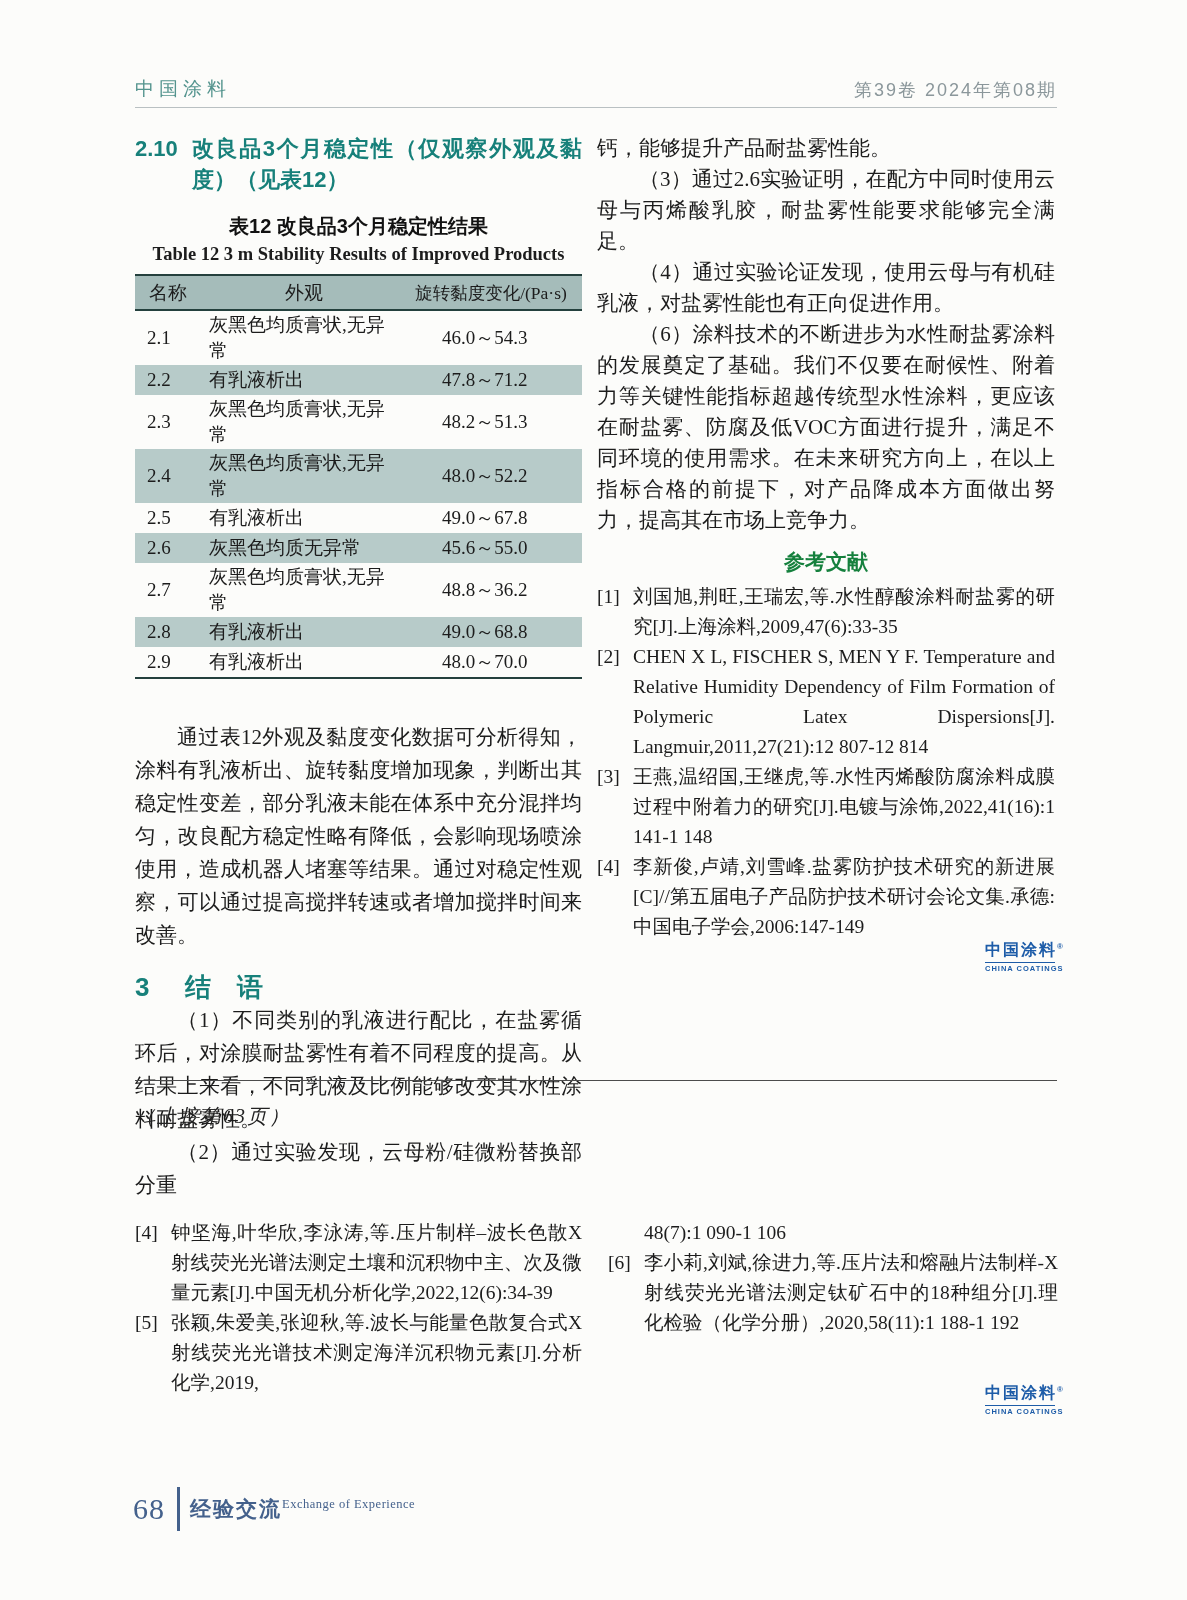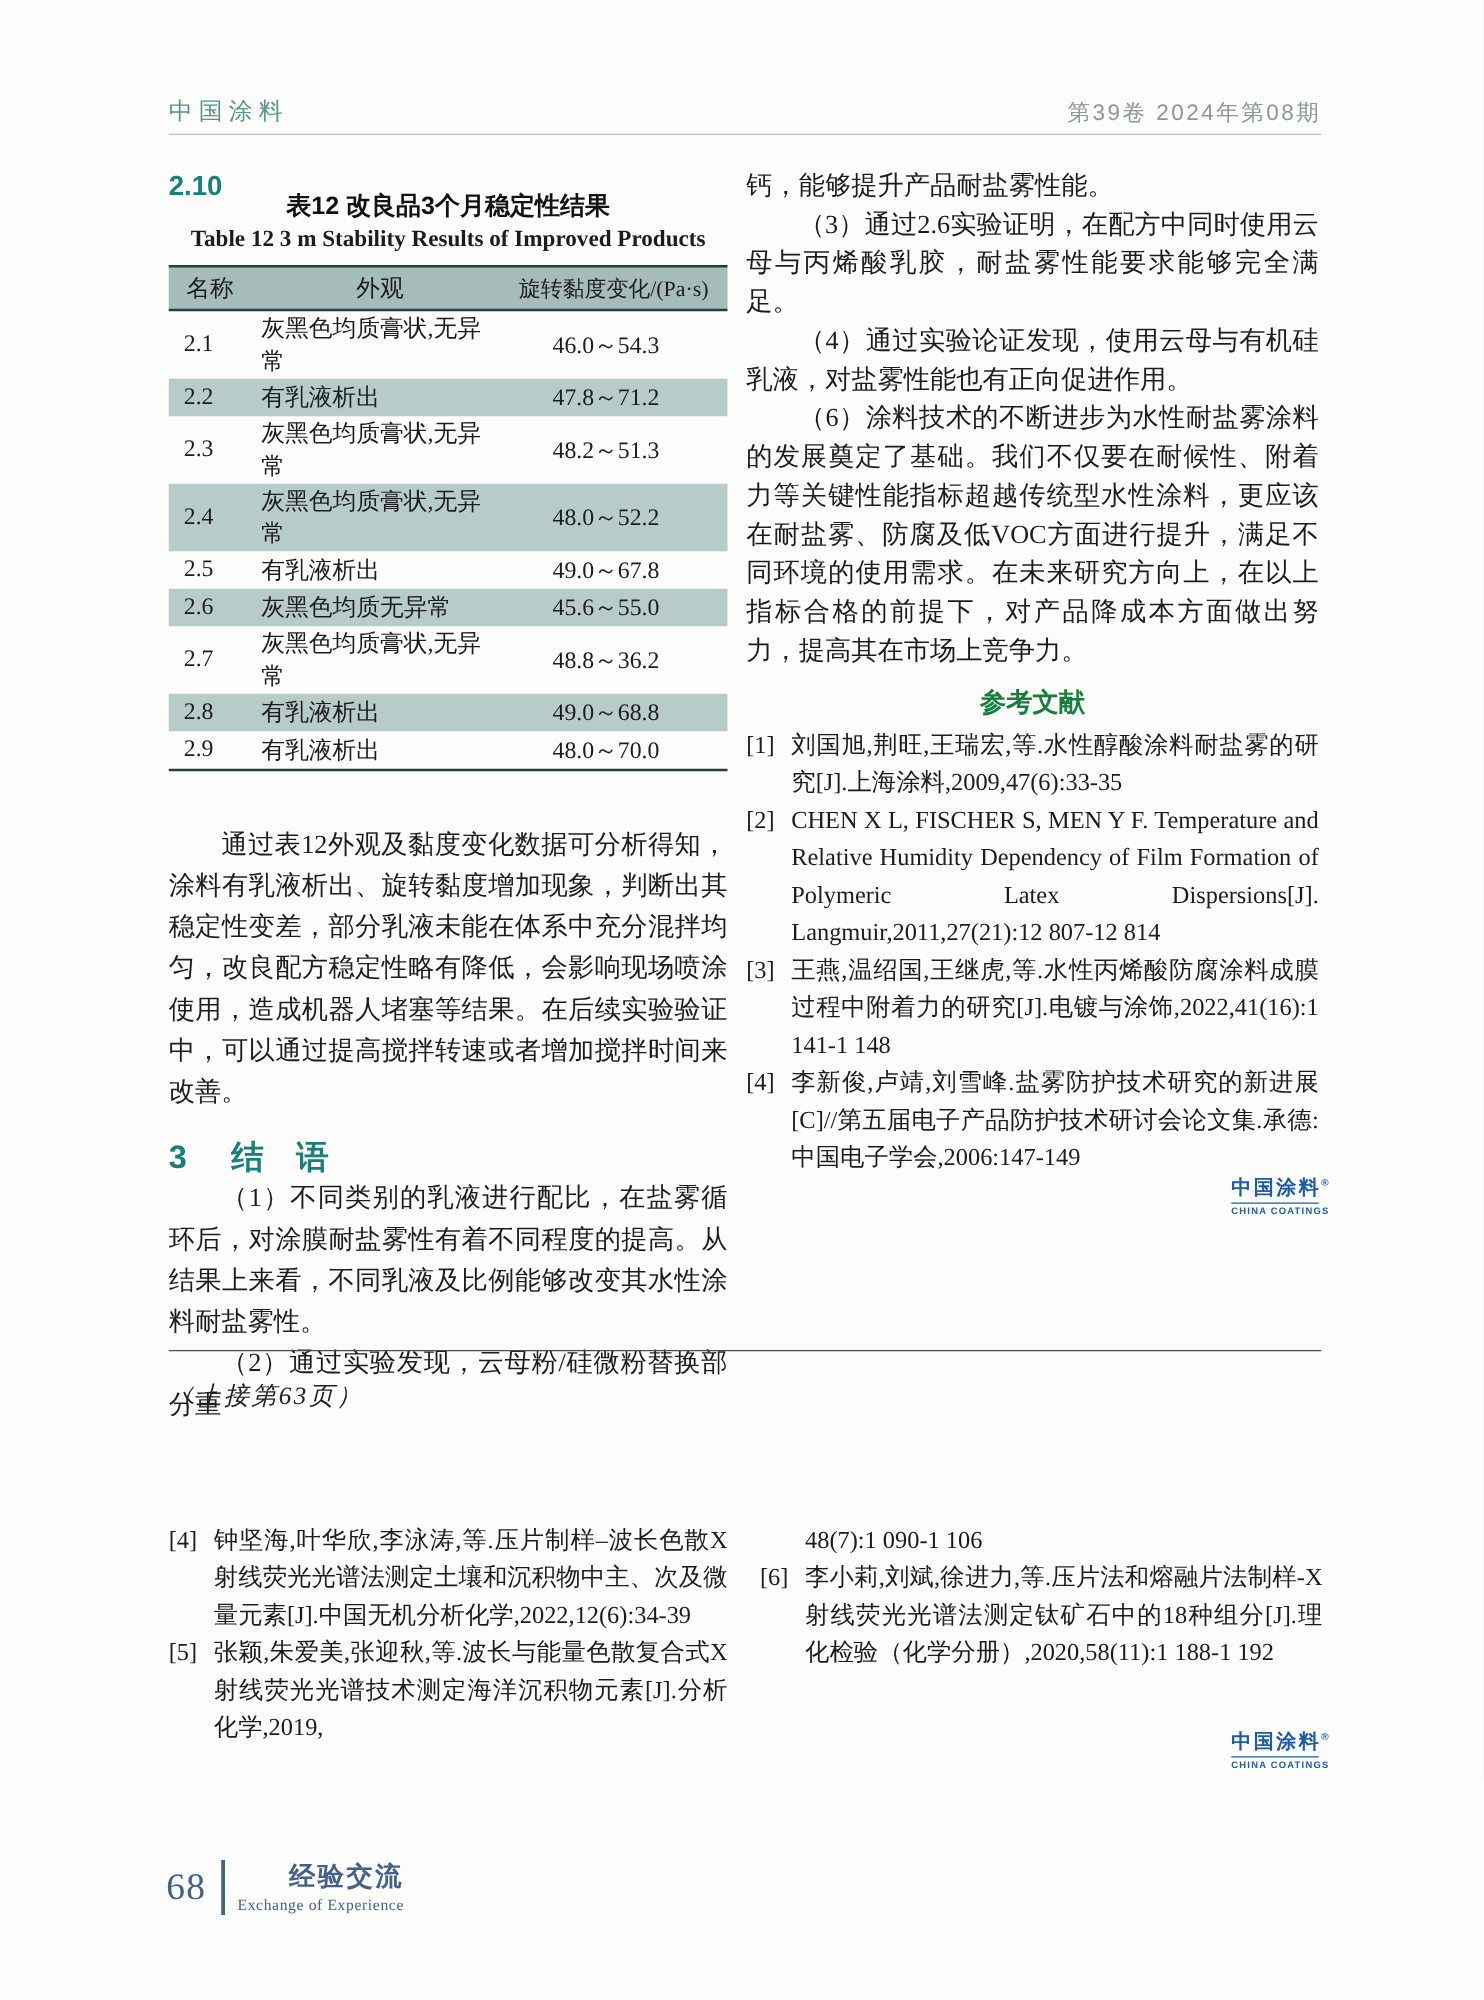--- a/index.html
+++ b/index.html
@@ -64,37 +64,38 @@
   .divider{position:absolute;left:135px;right:130px;top:1080px;border-top:1.5px solid #4c4c4c;}
   .continued-note{position:absolute;left:135px;top:1103px;font-size:20px;font-style:italic;
                   letter-spacing:2px;color:#222;}
   .bottom-left{position:absolute;left:135px;top:1212px;width:447px;}
   .bottom-right{position:absolute;left:608px;top:1212px;width:450px;}
 
   
   .page-footer{position:absolute;left:133px;top:1487px;display:flex;align-items:center;color:var(--footer-blue);}
   .page-num{font-size:30px;letter-spacing:1px;}
   .footer-bar{width:3px;height:44px;background:var(--footer-blue);margin:0 10px 0 12px;}
-  .footer-col{display:flex;flex-direction:column;justify-content:center;text-align:right;}
+  .footer-col{display:flex;flex-direction:row;justify-content:center;text-align:right;}
   .footer-cn{font-family:"Liberation Sans",sans-serif;font-weight:bold;font-size:21px;letter-spacing:2px;}
   .footer-en{font-size:12.5px;margin-top:2px;letter-spacing:0.5px;}
 </style>
 </head>
 <body>
 
 <div class="page">
 
   <header class="page-header">
     <span class="journal-name">中国涂料</span>
     <span class="volume-issue">第39卷  2024年第08期</span>
   </header>
 
   <section class="col left-col">
     <h2 class="sec-heading">
       <span class="sec-num">2.10</span>
+      <span class="sec-title">改良品3个月稳定性（仅观察外观及黏度）（见表12）</span>
     </h2>
 
     <div class="tbl-caption-cn">表12  改良品3个月稳定性结果</div>
     <div class="tbl-caption-en">Table 12  3 m Stability Results of Improved Products</div>
 
     <table class="data-table">
       <thead>
         <tr id="tbl-head-row">
             <th>名称</th>
             <th>外观</th>
@@ -143,21 +144,21 @@
             <td>49.0～68.8</td>
           </tr>
           <tr>
             <td>2.9</td>
             <td>有乳液析出</td>
             <td>48.0～70.0</td>
           </tr>
         </tbody>
     </table>
 
-    <p class="body-par indent analysis">通过表12外观及黏度变化数据可分析得知，涂料有乳液析出、旋转黏度增加现象，判断出其稳定性变差，部分乳液未能在体系中充分混拌均匀，改良配方稳定性略有降低，会影响现场喷涂使用，造成机器人堵塞等结果。在后续实验验证中，可以通过提高搅拌转速或者增加搅拌时间来改善。</p>
+    <p class="body-par indent analysis">通过表12外观及黏度变化数据可分析得知，涂料有乳液析出、旋转黏度增加现象，判断出其稳定性变差，部分乳液未能在体系中充分混拌均匀，改良配方稳定性略有降低，会影响现场喷涂使用，造成机器人堵塞等结果。通过对稳定性观察，可以通过提高搅拌转速或者增加搅拌时间来改善。</p>
 
     <h2 class="sec-heading conclusion-heading">
       <span class="sec-num">3</span>
       <span class="sec-title">结　语</span>
     </h2>
     <div id="left-conclusions">
         <p class="body-par indent">（1）不同类别的乳液进行配比，在盐雾循环后，对涂膜耐盐雾性有着不同程度的提高。从结果上来看，不同乳液及比例能够改变其水性涂料耐盐雾性。</p>
         <p class="body-par indent">（2）通过实验发现，云母粉/硅微粉替换部分重</p>
       </div>
   </section>

